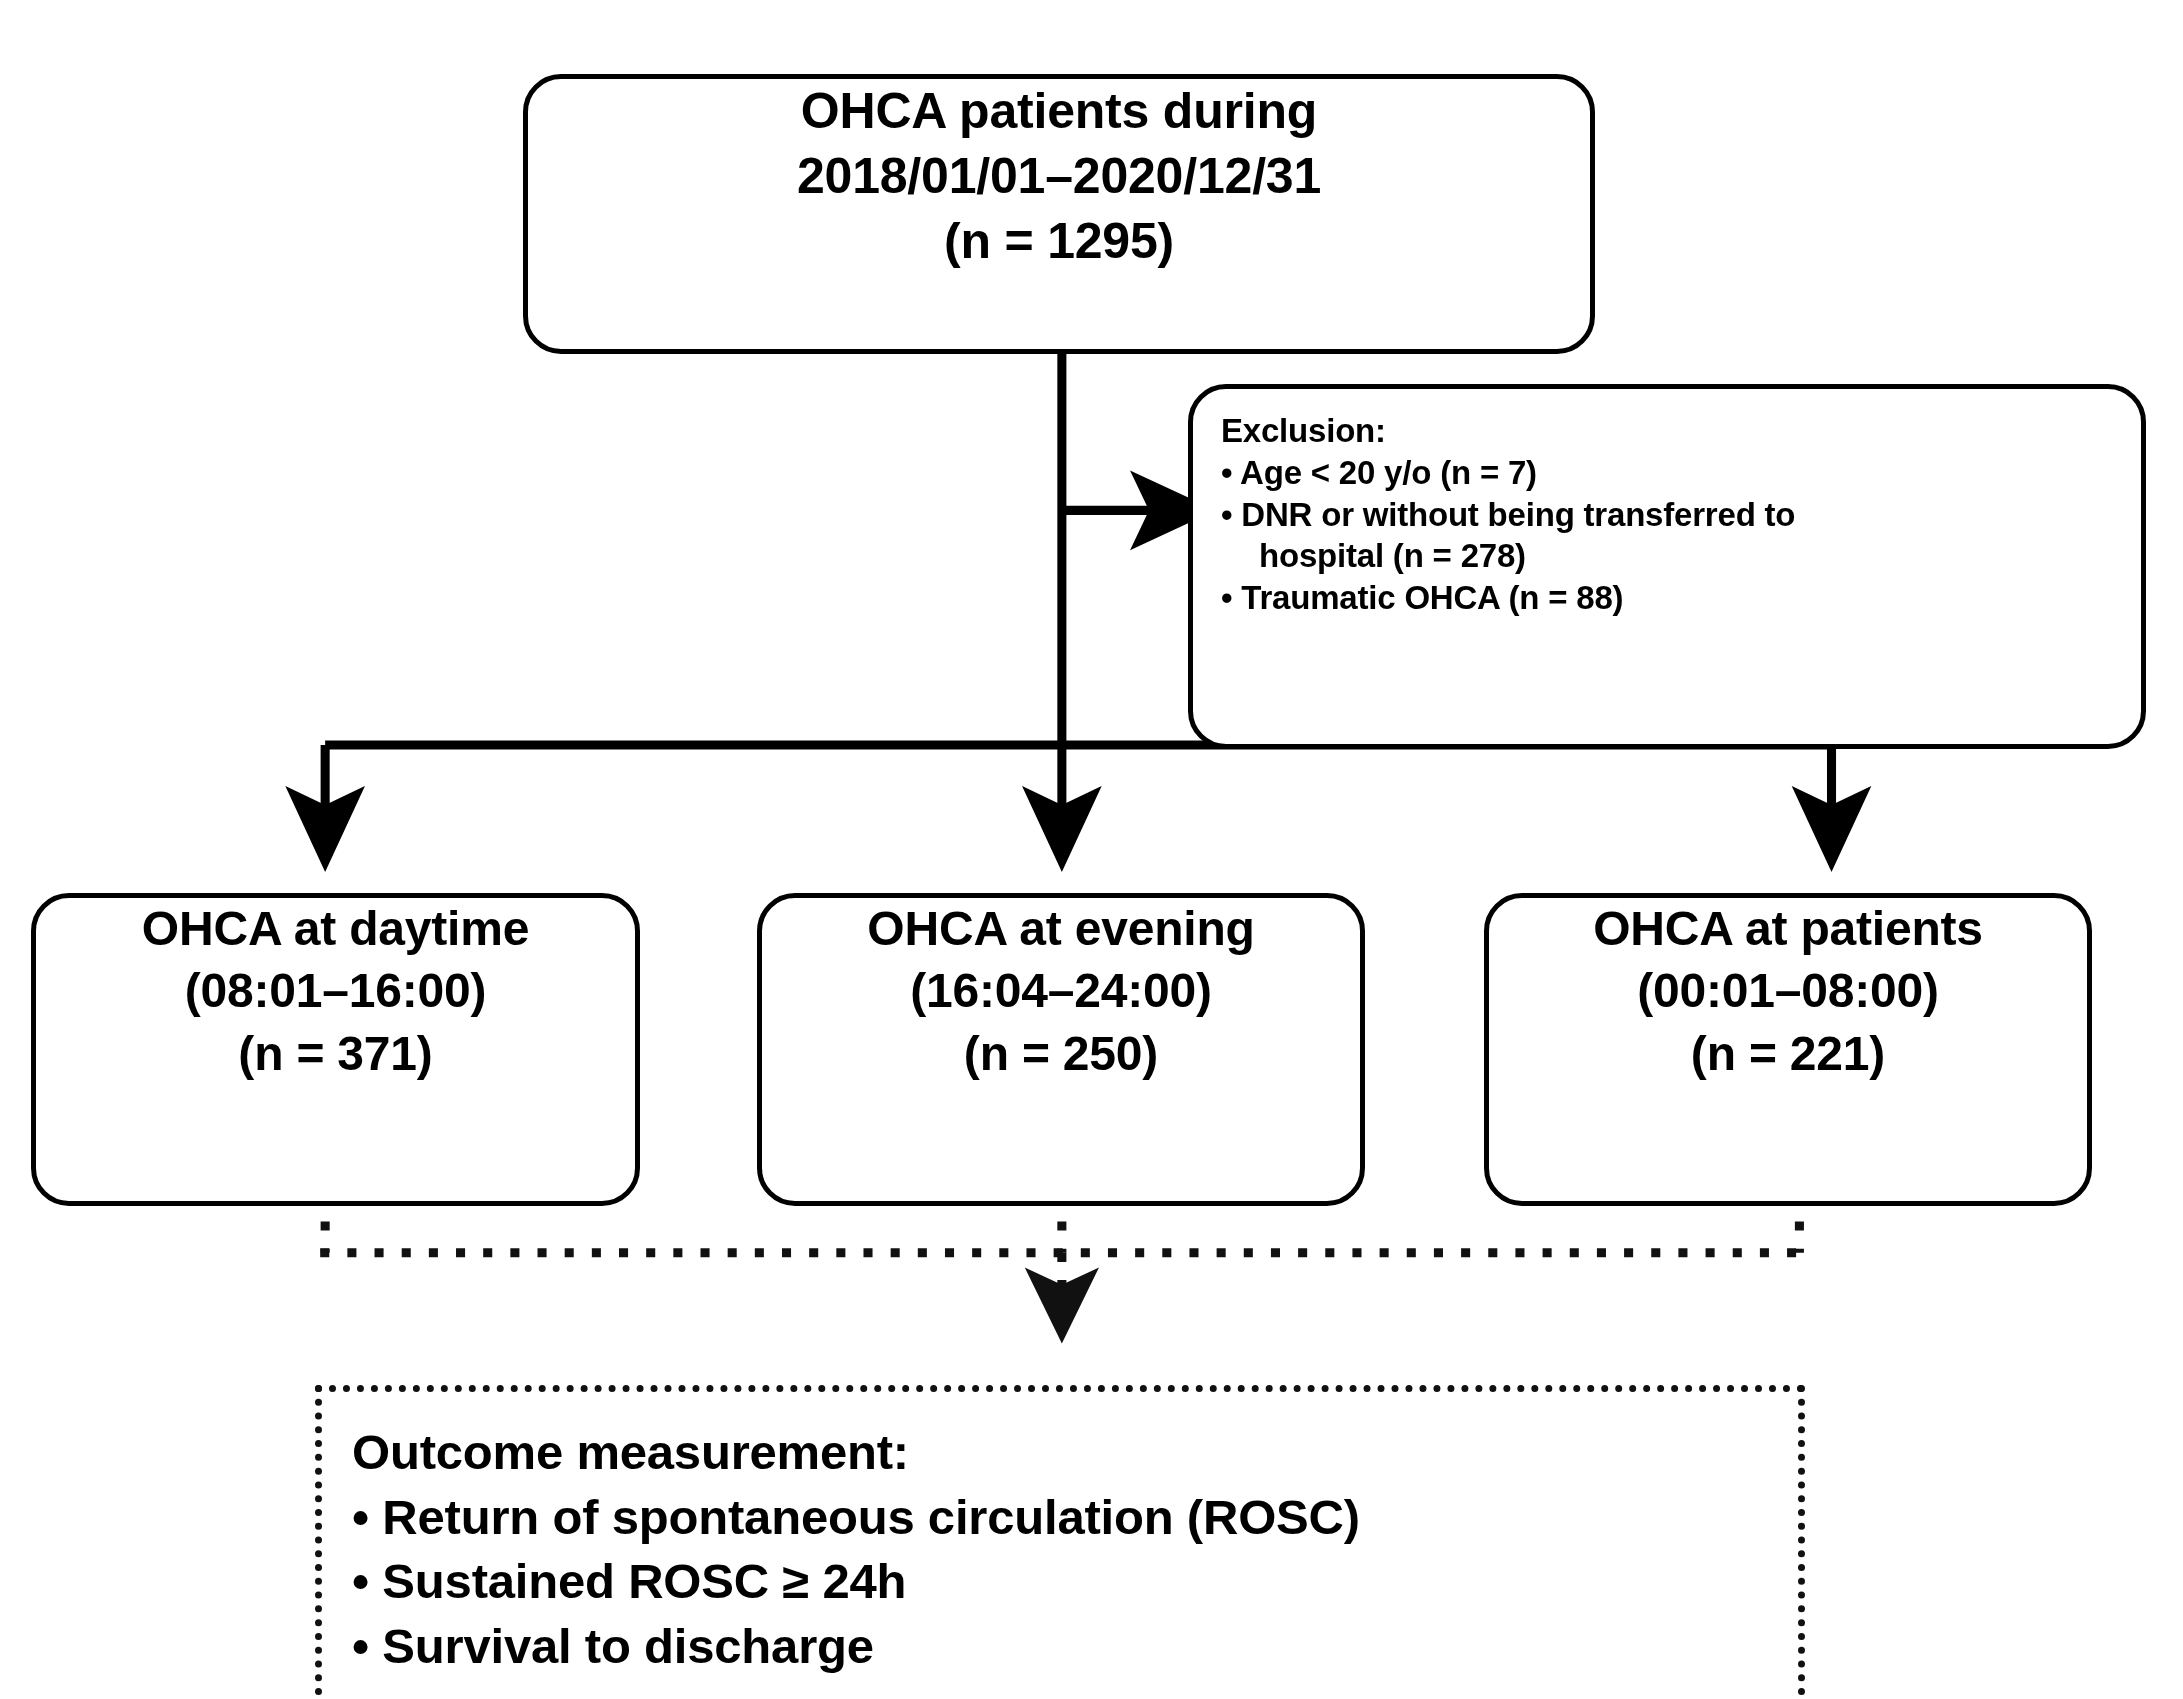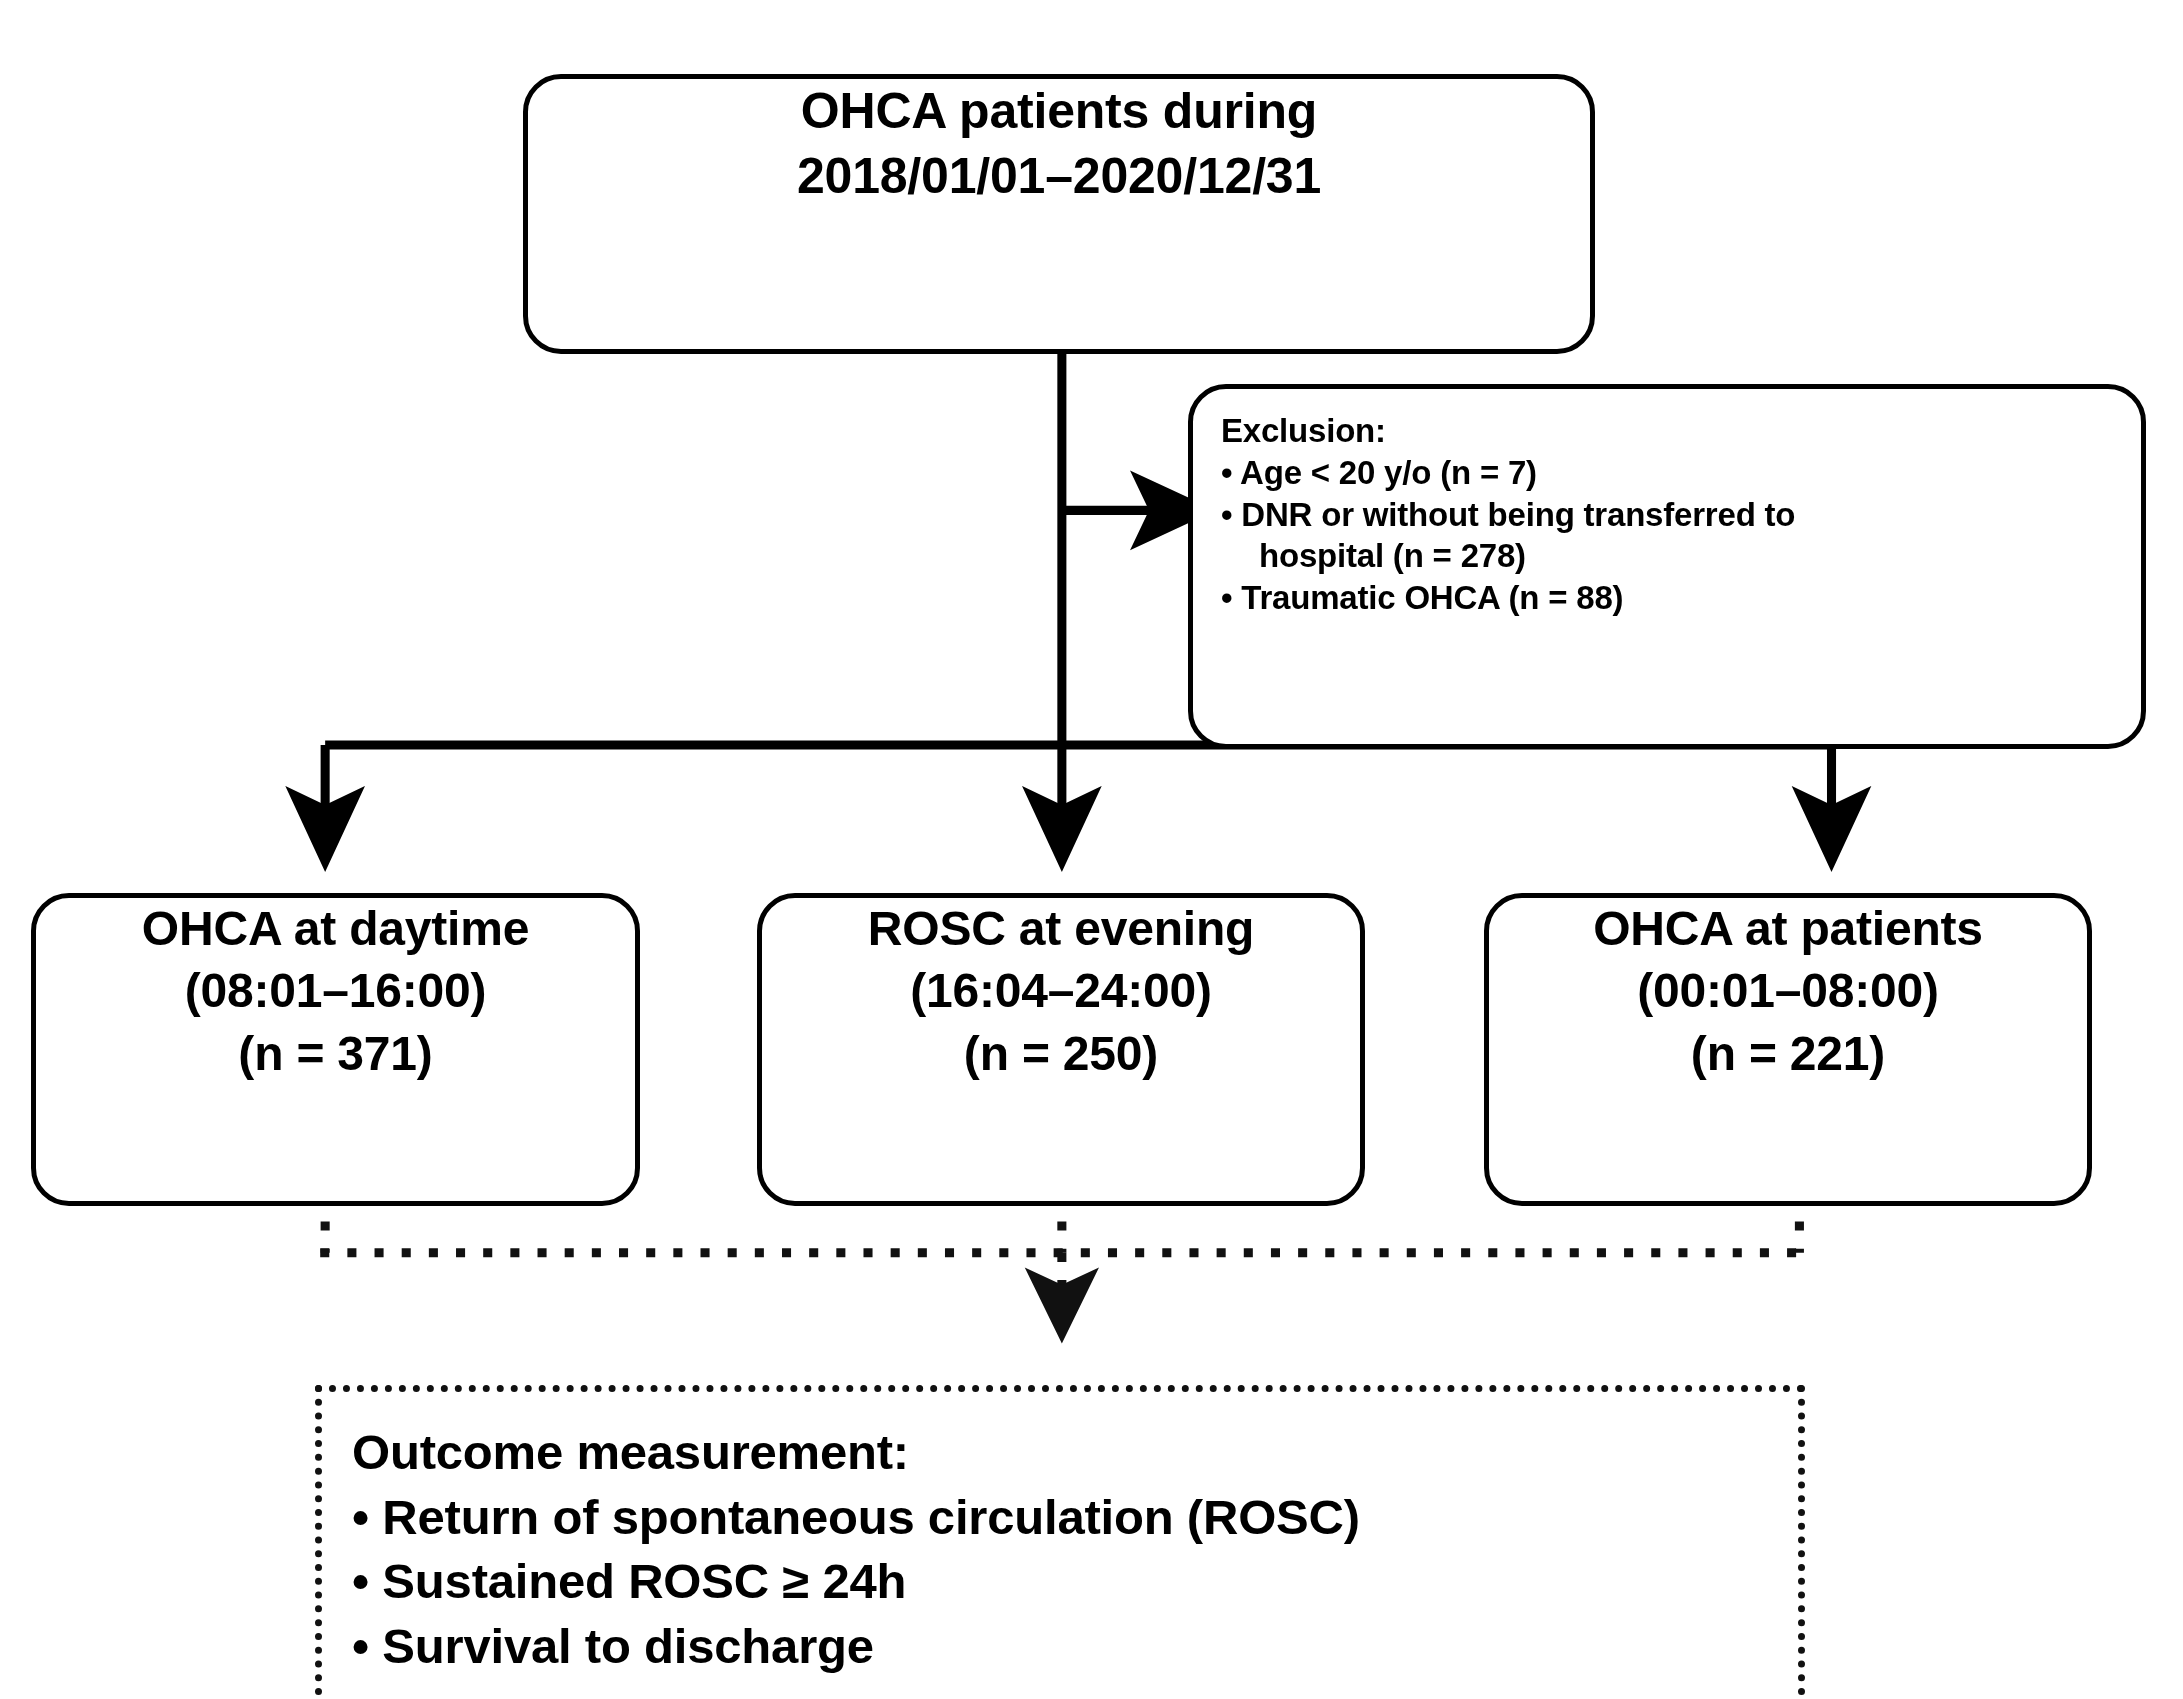--- a/index.html
+++ b/index.html
@@ -110,38 +110,39 @@
     </g>
 
     <g stroke="#111111" stroke-width="11" fill="none" stroke-dasharray="11 22" stroke-linecap="butt">
       <line x1="1290" y1="1522" x2="1290" y2="1586" marker-end="url(#arrowDot)"></line>
     </g>
   </svg>
 
   <div class="node solid center t-top" style="left:523px; top:29px; width:1072px; height:280px;">
     <div class="line">OHCA patients during</div>
     <div class="line">2018/01/01–2020/12/31</div>
+    <div class="line">(n = 1295)</div>
   </div>
 
   <div class="node solid left t-excl" style="left:1188px; top:339px; width:958px; height:365px;">
     <div class="line">Exclusion:</div>
     <div class="line bullet-line">• Age &lt; 20 y/o (n = 7)</div>
     <div class="line bullet-line">• DNR or without being transferred to</div>
     <div class="line hang-line">hospital (n = 278)</div>
     <div class="line bullet-line">• Traumatic OHCA (n = 88)</div>
   </div>
 
   <div class="node solid center t-group" style="left:31px; top:848px; width:609px; height:313px;">
     <div class="line">OHCA at daytime</div>
     <div class="line">(08:01–16:00)</div>
     <div class="line">(n = 371)</div>
   </div>
 
   <div class="node solid center t-group" style="left:757px; top:848px; width:608px; height:313px;">
-    <div class="line">ROSC at evening</div>
+    <div class="line">OHCA at evening</div>
     <div class="line">(16:04–24:00)</div>
     <div class="line">(n = 250)</div>
   </div>
 
   <div class="node solid center t-group" style="left:1484px; top:848px; width:608px; height:313px;">
     <div class="line">OHCA at patients</div>
     <div class="line">(00:01–08:00)</div>
     <div class="line">(n = 221)</div>
   </div>
 

